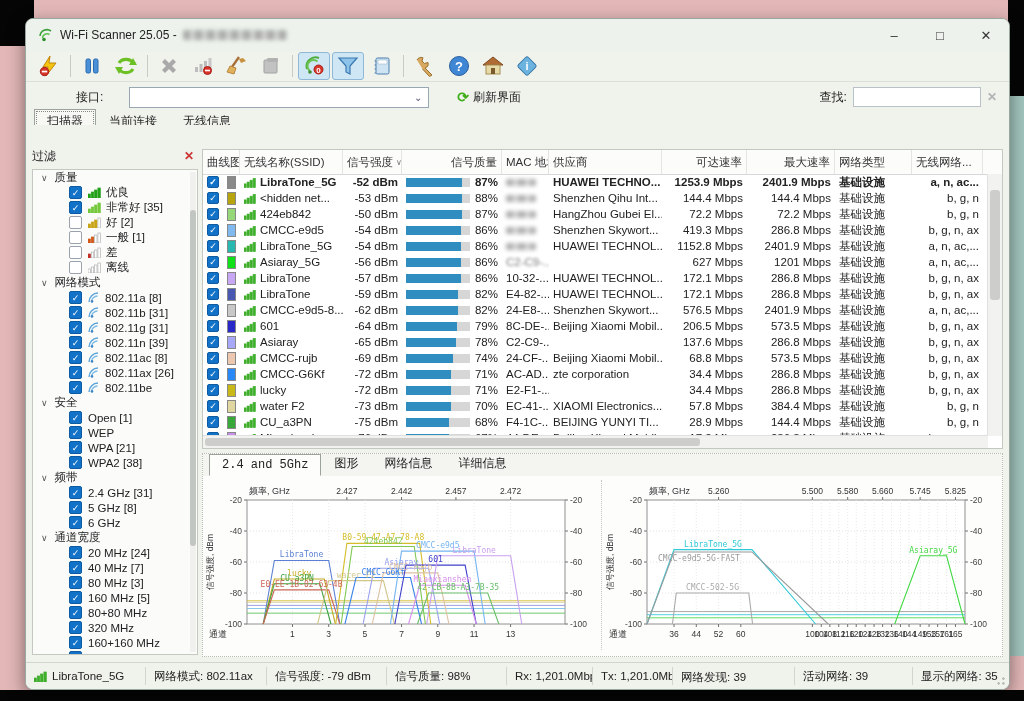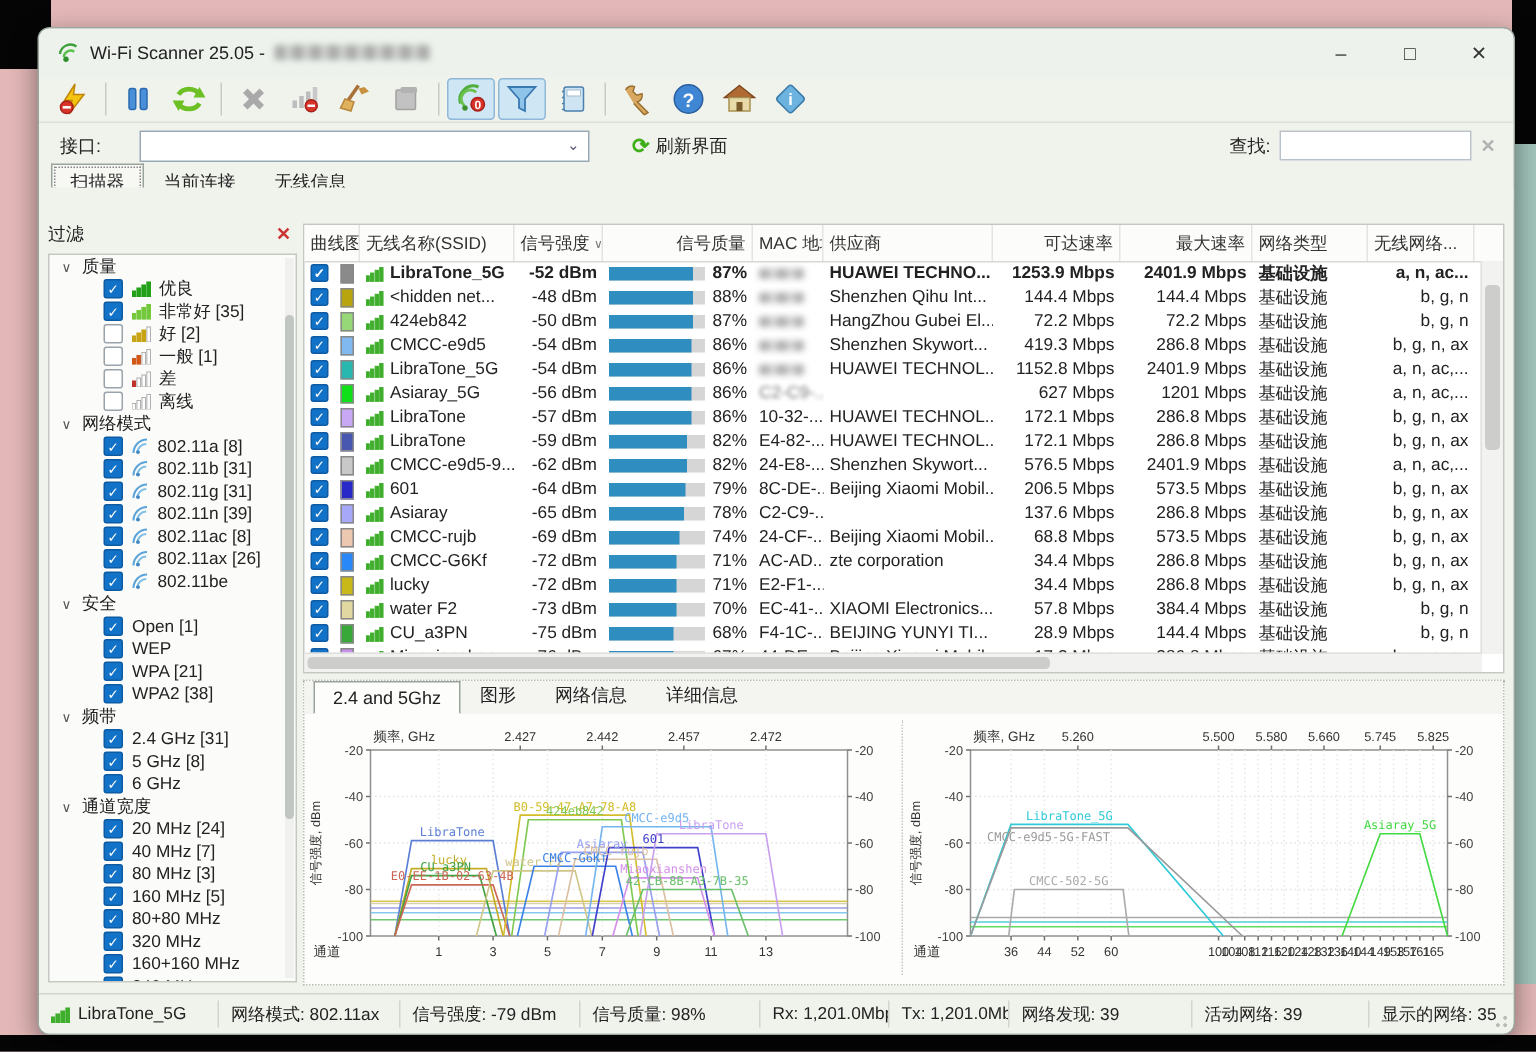--- a/index.html
+++ b/index.html
@@ -17,21 +17,21 @@
   .win-btn{width:46px;height:100%;display:flex;align-items:center;justify-content:center;font-size:13px;color:#333;}
   
   #menubar{height:22px;display:flex;align-items:center;padding-left:10px;background:#f0f2ec;}
   #menubar span{font-size:12px;color:#222;padding:2px 9px;}
   
   #toolbar{height:30px;display:flex;align-items:center;padding-left:6px;background:#f0f2ec;border-bottom:1px solid #dcded8;}
   .tbtn{width:30px;height:26px;display:flex;align-items:center;justify-content:center;border:1px solid transparent;border-radius:3px;margin:0 1px;}
   .tbtn.pressed{background:#cfe6f5;border-color:#8fb8d8;}
   .tsep{width:1px;height:22px;background:#c8cac4;margin:0 4px;}
   
-  #ifacebar{height:30px;display:flex;align-items:center;background:#f0f2ec;}
+  #ifacebar{height:30px;display:flex;align-items:center;background:#f0f2ec;padding-left:36px;}
   #ifacebar .lbl{font-size:12px;color:#222;margin-left:14px;}
   .combo{width:300px;height:21px;background:#fff;border:1px solid #97a8b3;display:flex;align-items:center;font-size:12px;color:#222;margin-left:26px;padding-left:6px;box-sizing:border-box;}
   .combo .chev{margin-left:auto;margin-right:6px;color:#557;font-size:10px;}
   #refresh-ui{display:flex;align-items:center;font-size:12px;color:#222;margin-left:28px;}
   #refresh-ui .g{color:#3fae18;font-weight:bold;font-size:14px;margin-right:4px;}
   #searchwrap{margin-left:auto;display:flex;align-items:center;margin-right:12px;}
   #searchwrap .lbl2{font-size:12px;color:#222;margin-right:6px;}
   #search-input{width:128px;height:20px;border:1px solid #b9c2c8;background:#fff;font-size:12px;padding:0 4px;box-sizing:border-box;}
   #search-clear{color:#b2b2b2;font-weight:bold;font-size:12px;margin-left:6px;}
   
@@ -67,21 +67,21 @@
   .qbar{position:relative;width:66px;height:9px;background:#d6d6d6;margin-right:5px;}
   .qbar .fill{position:absolute;left:0;top:0;bottom:0;background:#2f8dc0;}
   .macblur{filter:blur(1.5px);color:#777;}
   #vscroll{position:absolute;right:0;top:24px;width:14px;bottom:12px;background:#f2f2f0;border-left:1px solid #e0e0de;}
   #vscroll .thumb{position:absolute;left:2px;right:2px;top:6%;height:42%;background:#cdcdcb;border-radius:3px;}
   #hscroll{position:absolute;left:0;bottom:0;right:14px;height:12px;background:#f2f2f0;border-top:1px solid #e0e0de;}
   #hscroll .thumb{position:absolute;top:2px;bottom:2px;left:2px;width:63%;background:#cdcdcb;border-radius:3px;}
   
   #bottompanel{position:absolute;left:176px;right:6px;bottom:4px;height:202px;background:#fdfdfc;border:1px dotted #b8bcb4;}
   #btabs{display:flex;align-items:flex-end;height:22px;padding-left:6px;background:#f4f5f1;}
-  .btab{font-size:12px;color:#222;padding:3px 12px;border:1px solid transparent;}
+  .btab{font-size:12px;color:#222;padding:3px 12px;border:1px solid transparent;font-family:Liberation Mono, monospace;}
   .btab.active{background:#fdfdfc;border:1px solid #9aa39c;border-bottom-color:#fdfdfc;}
   #charts{display:flex;height:178px;}
   #charts svg{overflow:visible;}
   .chart-div{width:1px;border-left:1px dotted #c5c8c2;height:170px;margin-top:4px;}
   
   #statusbar{position:absolute;left:0;right:0;bottom:0;height:26px;background:#f0f2ec;border-top:1px solid #d2d4ce;display:flex;align-items:center;}
   .sseg{display:flex;align-items:center;height:18px;font-size:11.5px;color:#222;padding:0 8px;border-right:1px solid #d2d4ce;box-sizing:border-box;overflow:hidden;white-space:nowrap;}
   #grip{position:absolute;right:2px;bottom:2px;width:12px;height:12px;
         background:radial-gradient(circle at 30% 70%, #b8bab4 1px, transparent 1.5px),
                    radial-gradient(circle at 70% 70%, #b8bab4 1px, transparent 1.5px),
@@ -540,21 +540,21 @@
                 <span style="margin-right:4px;display:flex">
                   <svg width="12" height="11" viewBox="0 0 13 11">
                     <rect x="0" y="7" width="2.4" height="4" fill="#3fae2c" stroke="#3fae2c" stroke-width="0.7"></rect>
                     <rect x="3.3" y="5" width="2.4" height="6" fill="#3fae2c" stroke="#3fae2c" stroke-width="0.7"></rect>
                     <rect x="6.6" y="3" width="2.4" height="8" fill="#3fae2c" stroke="#3fae2c" stroke-width="0.7"></rect>
                     <rect x="9.899999999999999" y="1" width="2.4" height="10" fill="#3fae2c" stroke="#3fae2c" stroke-width="0.7"></rect>
                   </svg>
                 </span>
                 <span>&lt;hidden net...</span>
               </div>
-              <div class="tc r" style="width:59px">-48 dBm</div>
+              <div class="tc r" style="width:59px">-53 dBm</div>
               <div class="tc r" style="width:100px">
                 <span class="qbar">
                   <span class="fill" style="width:88%"></span>
                 </span>
                 <span>88%</span>
               </div>
               <div class="tc" style="width:47px">
                 <span class="smudge" style="width:30px;height:7px;margin:0"></span>
               </div>
               <div class="tc" style="width:113px">Shenzhen Qihu Int...</div>
@@ -762,21 +762,21 @@
               </div>
               <div class="tc" style="width:103px">
                 <span style="margin-right:4px;display:flex">
                   <svg width="12" height="11" viewBox="0 0 13 11">
                     <rect x="0" y="7" width="2.4" height="4" fill="#3fae2c" stroke="#3fae2c" stroke-width="0.7"></rect>
                     <rect x="3.3" y="5" width="2.4" height="6" fill="#3fae2c" stroke="#3fae2c" stroke-width="0.7"></rect>
                     <rect x="6.6" y="3" width="2.4" height="8" fill="#3fae2c" stroke="#3fae2c" stroke-width="0.7"></rect>
                     <rect x="9.899999999999999" y="1" width="2.4" height="10" fill="#3fae2c" stroke="#3fae2c" stroke-width="0.7"></rect>
                   </svg>
                 </span>
-                <span>CMCC-e9d5-9...</span>
+                <span>CMCC-e9d5-8...</span>
               </div>
               <div class="tc r" style="width:59px">-62 dBm</div>
               <div class="tc r" style="width:100px">
                 <span class="qbar">
                   <span class="fill" style="width:82%"></span>
                 </span>
                 <span>82%</span>
               </div>
               <div class="tc" style="width:47px">
                 <span>24-E8-...</span>
@@ -1293,21 +1293,21 @@
         </div>
         <div class="sseg" style="width: 120px;">
           <span>信号质量: 98%</span>
         </div>
         <div class="sseg" style="width: 86px;">
           <span>Rx: 1,201.0Mbps</span>
         </div>
         <div class="sseg" style="width: 80px;">
           <span>Tx: 1,201.0Mbps</span>
         </div>
-        <div class="sseg" style="width: 122px;">
+        <div class="sseg" style="width: 122px; align-items: flex-end;">
           <span>网络发现: 39</span>
         </div>
         <div class="sseg" style="width: 118px;">
           <span>活动网络: 39</span>
         </div>
         <div class="sseg" style="width: 96px; flex: 1 1 0%; border-right: none;">
           <span>显示的网络: 35</span>
         </div>
       </div>
     <div id="grip"></div>

